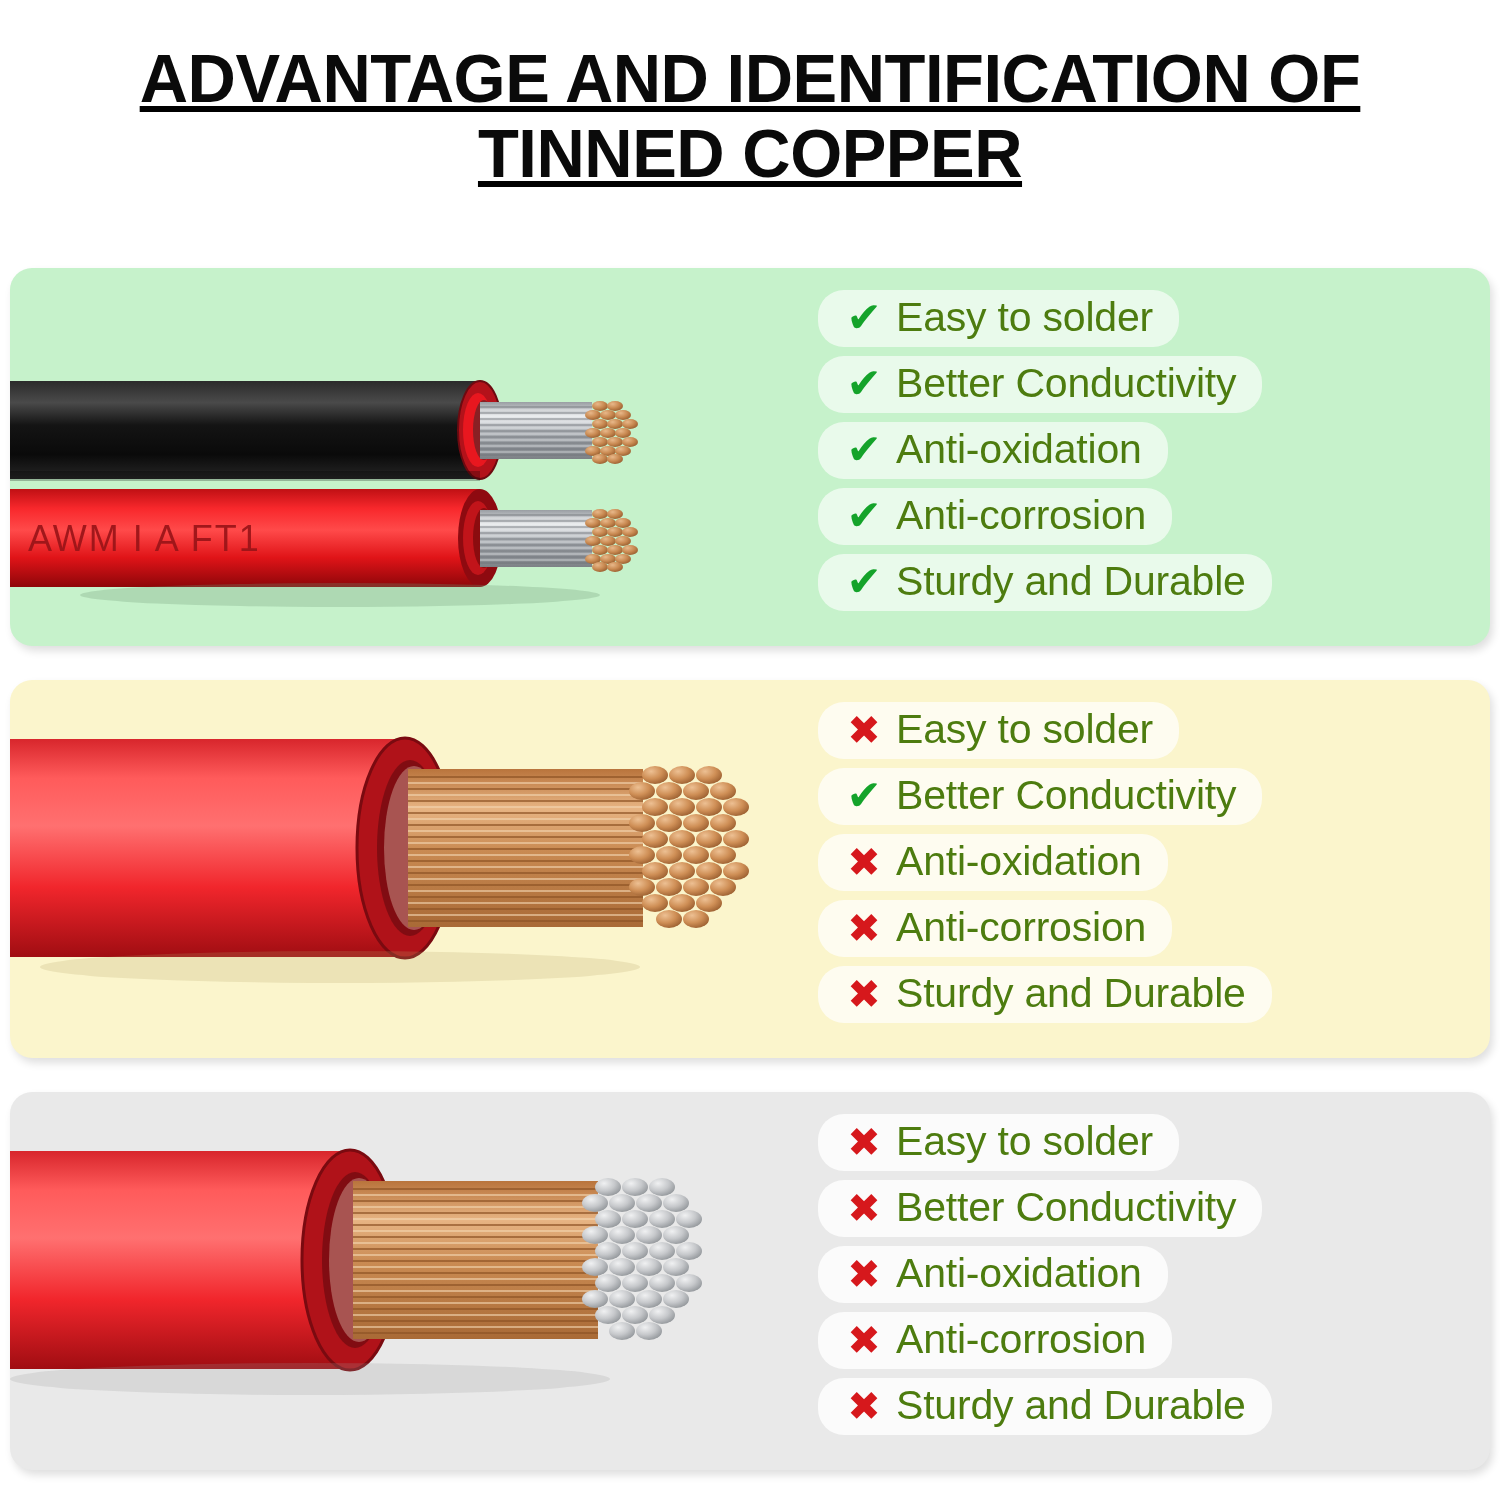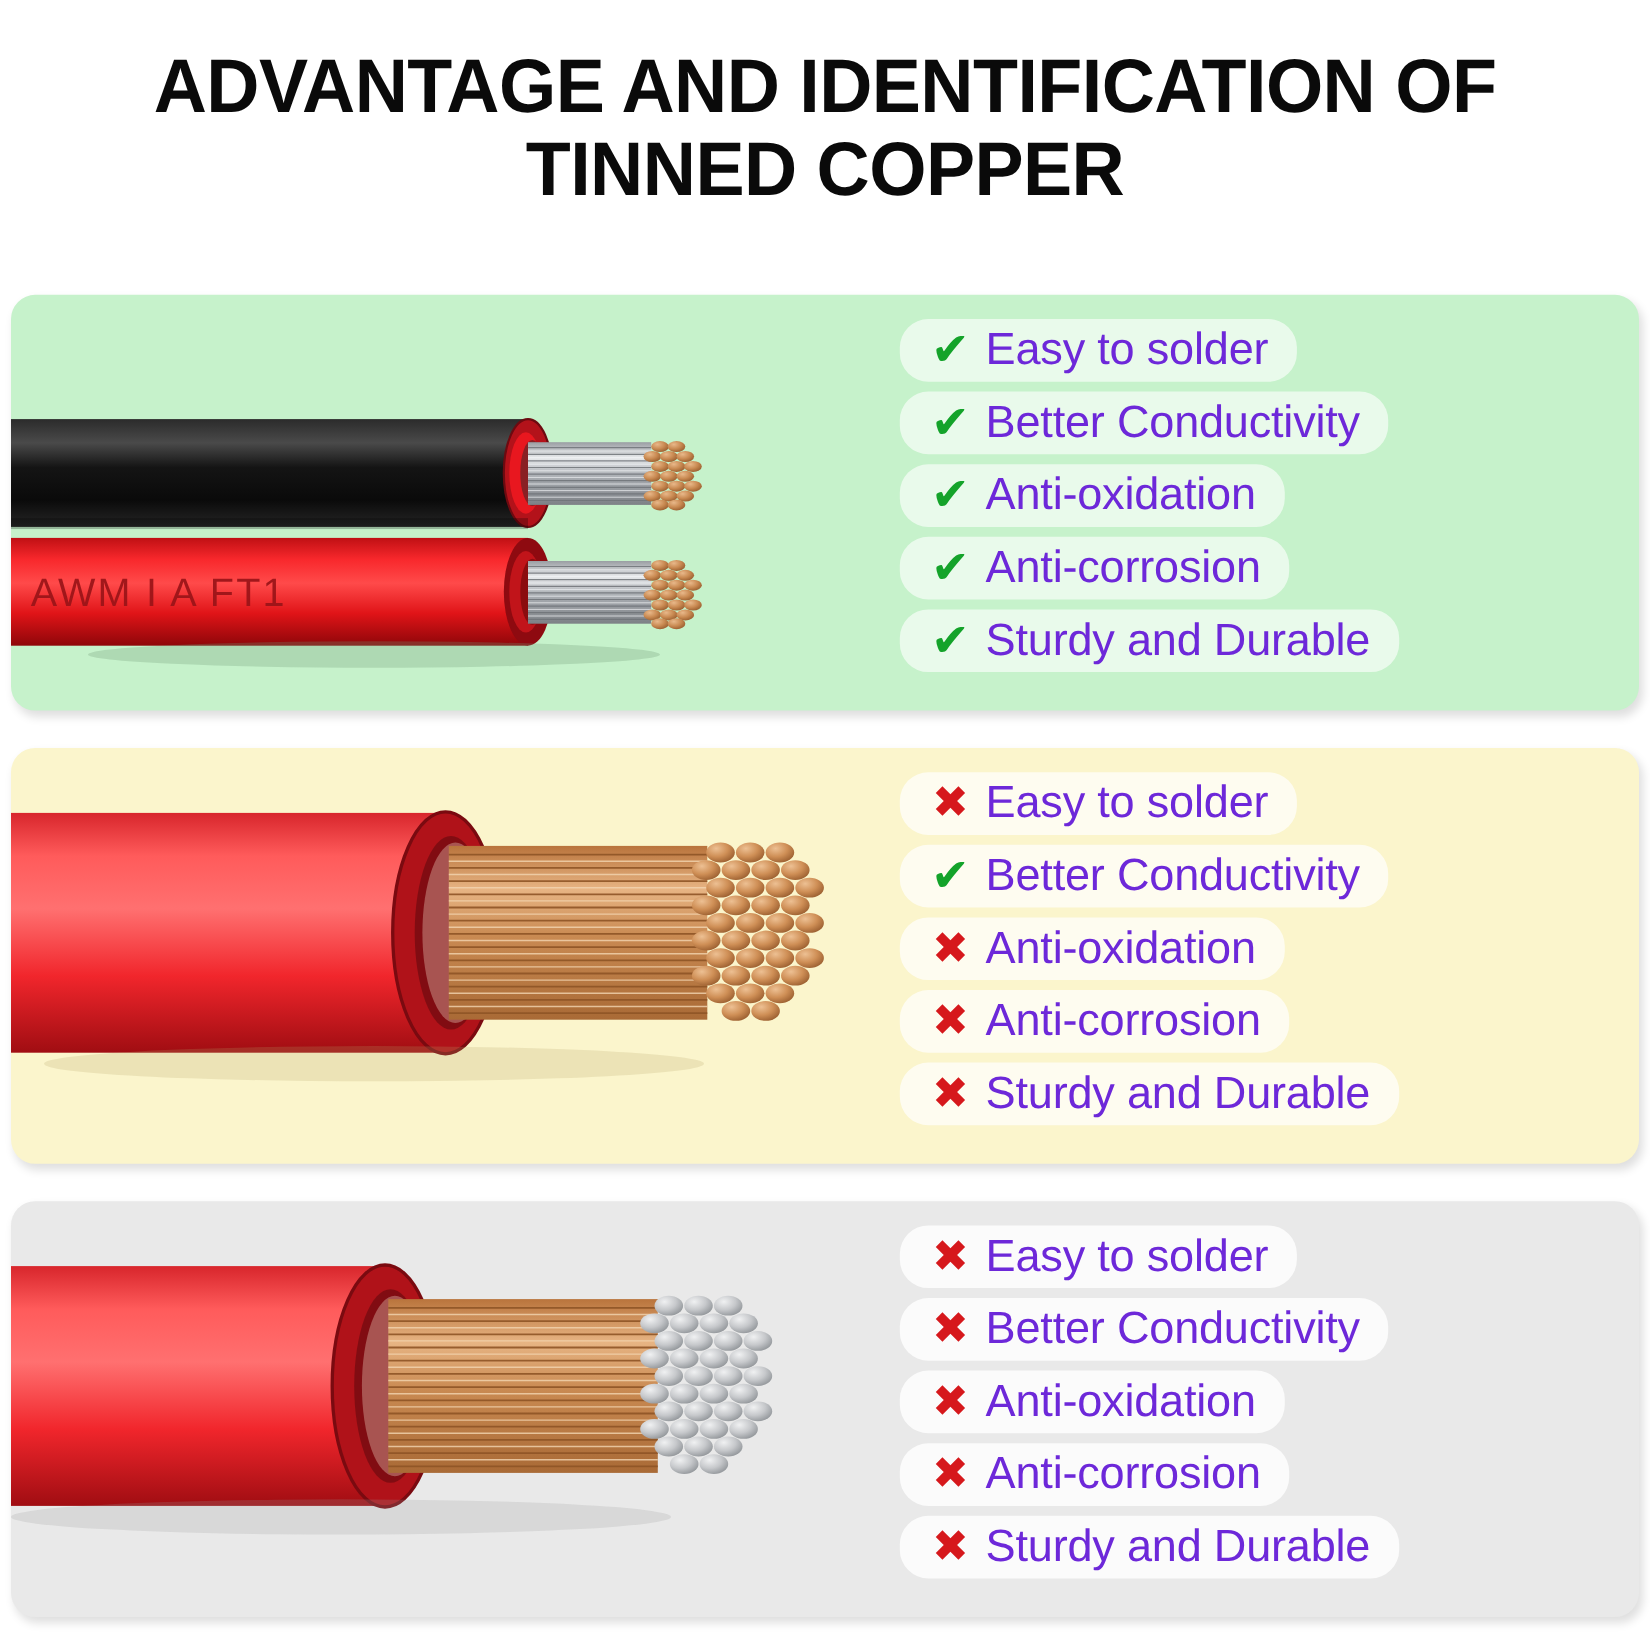--- a/index.html
+++ b/index.html
@@ -2,21 +2,21 @@
 <html><head>
 <meta charset="utf-8">
 <style>
   * { box-sizing: border-box; margin: 0; padding: 0; }
   html, body {
     width: 1500px; height: 1500px;
     background: #ffffff;
     font-family: "Liberation Sans", sans-serif;
     overflow: hidden;
   }
-  .page { position: relative; width: 1500px; height: 1500px; background: #fff; }
+  .page { position: relative; width: 1500px; height: 1500px; background: #fff; text-decoration: underline; }
 
   
   .title {
     width: 1500px;
     padding: 42px 90px 0 90px;
     text-align: center;
     font-weight: bold;
     font-size: 69px;
     line-height: 1.08;
     letter-spacing: -0.5px;
@@ -73,21 +73,21 @@
     width: 56px;
     flex: 0 0 56px;
     text-align: center;
     font-family: "DejaVu Sans", sans-serif;
   }
   .mark.yes { color: #14a32a; font-weight: bold; }
   .mark.no  { color: #d6181c; font-weight: bold; font-size: 40px; }
 
   .feature-text {
     font-size: 41px;
-    color: #6d28d9;
+    color: #4d7c0f;
     white-space: nowrap;
     letter-spacing: -0.2px;
     padding-left: 4px;
   }
 </style>
 </head>
 <body>
 
 <div class="page">
 

